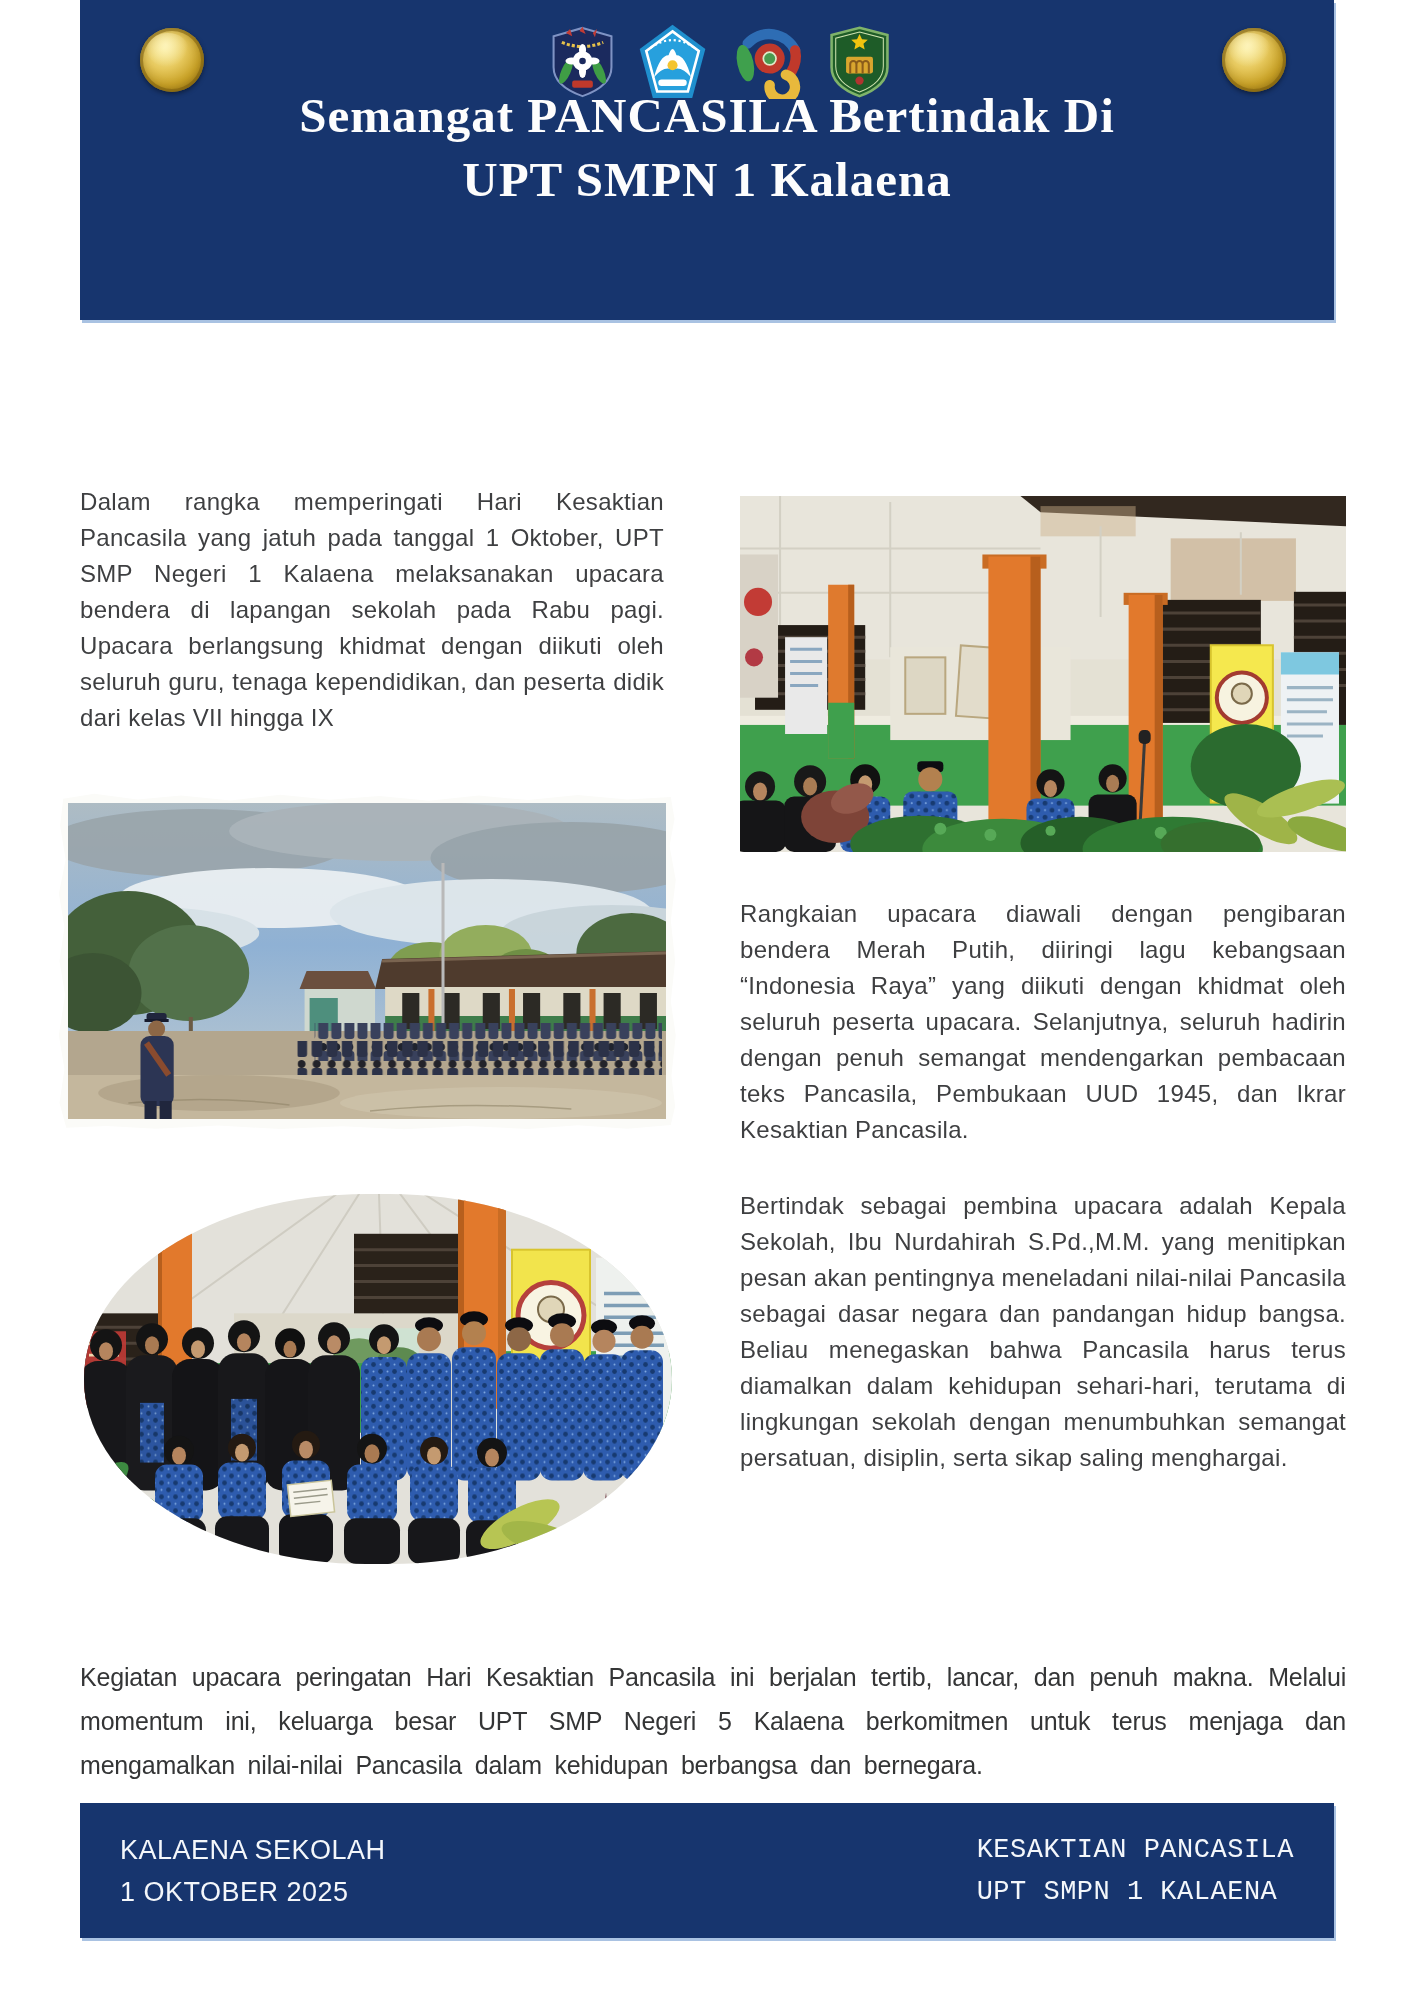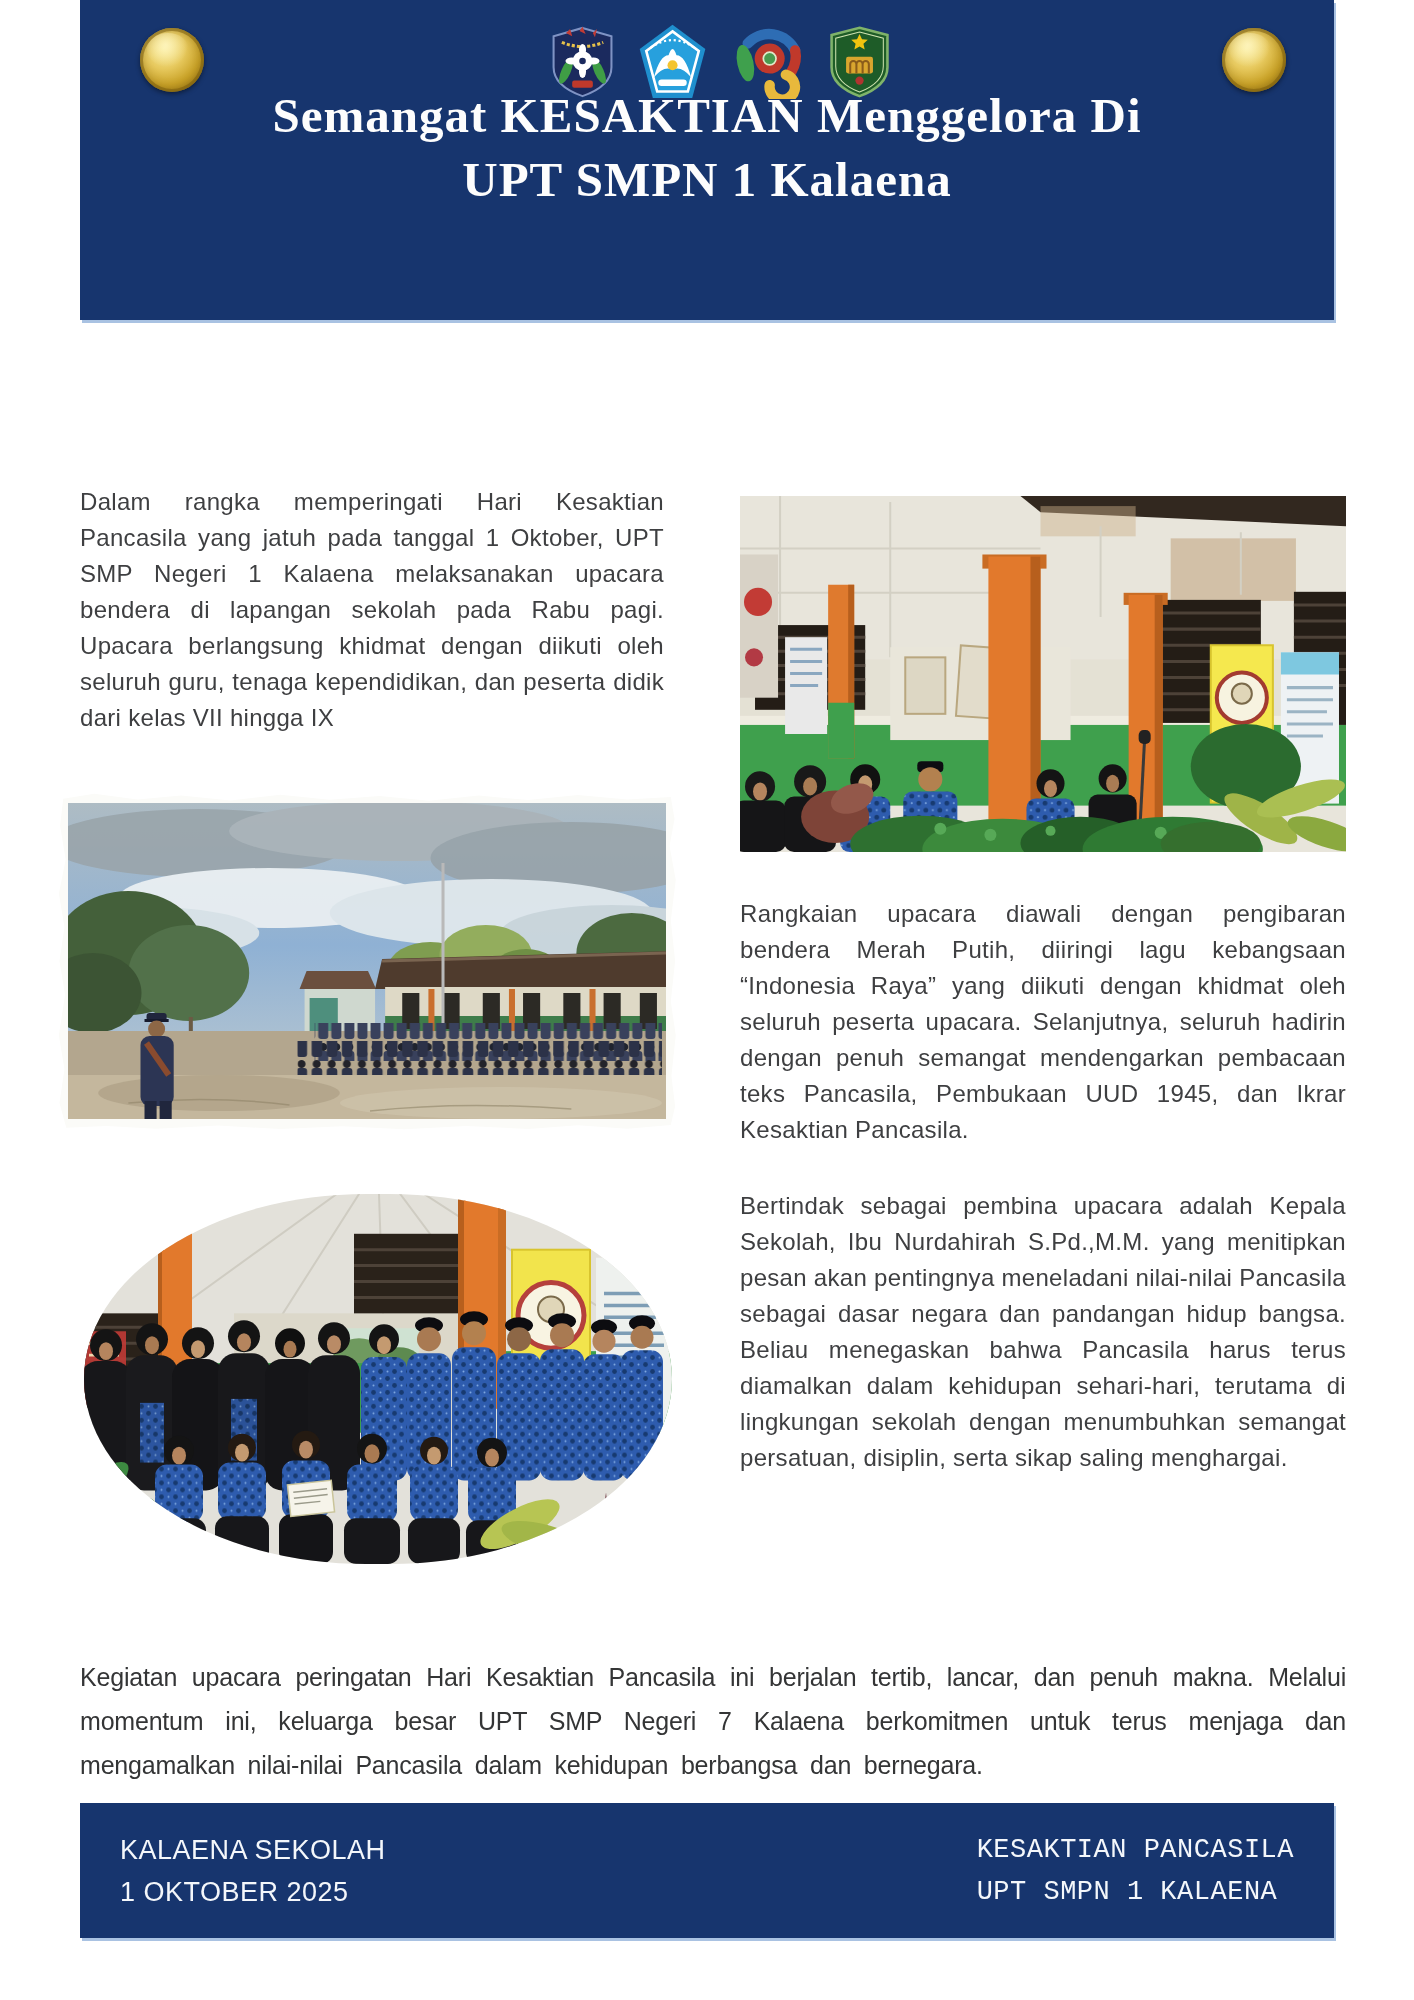--- a/index.html
+++ b/index.html
@@ -112,21 +112,21 @@
           <path d="M29,6 L52,12 V39 Q52,55 29,64 Q6,55 6,39 V12 Z" fill="none" stroke="#cfe3b0" stroke-width="1"></path>
           <path d="M29,8 l2.4,5 5.6,.6 -4.2,3.7 1.2,5.5 -5,-2.9 -5,2.9 1.2,-5.5 -4.2,-3.7 5.6,-.6 Z" fill="#f1c40f"></path>
           <rect x="16" y="30" width="26" height="16" rx="2" fill="#d9a62e"></rect>
           <path d="M20,46 v-9 a3,3 0 0 1 6,0 v9 M26,46 v-9 a3,3 0 0 1 6,0 v9 M32,46 v-9 a3,3 0 0 1 6,0 v9" fill="none" stroke="#8a5c1a" stroke-width="2"></path>
           <circle cx="29" cy="53" r="4" fill="#b0342f"></circle>
         </svg>
       </span>
     </div>
 
     <div class="title">
-      <div>Semangat KESAKTIAN Menggelora Di</div>
+      <div>Semangat PANCASILA Bertindak Di</div>
       <div>UPT SMPN 1 Kalaena</div>
     </div>
   </div>
 
   <p class="para p-intro">Dalam rangka memperingati Hari Kesaktian Pancasila yang jatuh pada tanggal 1 Oktober, UPT SMP Negeri 1 Kalaena melaksanakan upacara bendera di lapangan sekolah pada Rabu pagi. Upacara berlangsung khidmat dengan diikuti oleh seluruh guru, tenaga kependidikan, dan peserta didik dari kelas VII hingga IX</p>
 
   <div class="photo photo-corridor">
     <svg viewBox="0 0 605 353" preserveAspectRatio="none">
       <defs>
         <pattern id="batikA" width="14" height="14" patternUnits="userSpaceOnUse">
@@ -487,21 +487,21 @@
             <circle cx="462" cy="356" r="2.6"></circle>
             <circle cx="472" cy="362" r="2.6"></circle>
             <circle cx="482" cy="355" r="2.6"></circle>
             <circle cx="455" cy="366" r="2.6"></circle>
             <circle cx="490" cy="364" r="2.6"></circle>
           </g>
       </g>
     </svg>
   </div>
 
-  <p class="para p-close">Kegiatan upacara peringatan Hari Kesaktian Pancasila ini berjalan tertib, lancar, dan penuh makna. Melalui momentum ini, keluarga besar UPT SMP Negeri 7 Kalaena berkomitmen untuk terus menjaga dan mengamalkan nilai-nilai Pancasila dalam kehidupan berbangsa dan bernegara.</p>
+  <p class="para p-close">Kegiatan upacara peringatan Hari Kesaktian Pancasila ini berjalan tertib, lancar, dan penuh makna. Melalui momentum ini, keluarga besar UPT SMP Negeri 5 Kalaena berkomitmen untuk terus menjaga dan mengamalkan nilai-nilai Pancasila dalam kehidupan berbangsa dan bernegara.</p>
 
   <div class="navy-panel footer">
     <div class="foot-col">
       <div>KALAENA SEKOLAH</div>
       <div>1 OKTOBER 2025</div>
     </div>
     <div class="foot-col foot-right">
       <div>KESAKTIAN PANCASILA</div>
       <div>UPT SMPN 1 KALAENA</div>
     </div>

